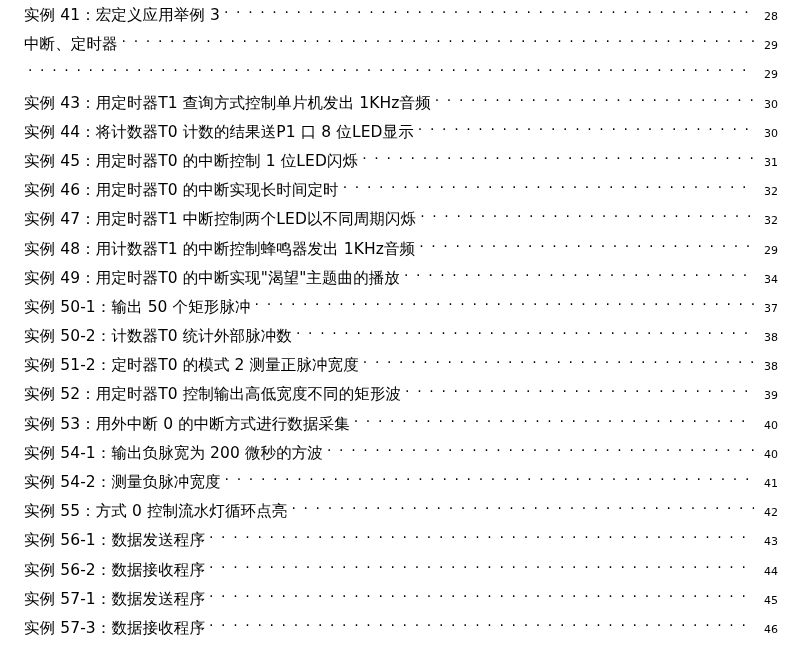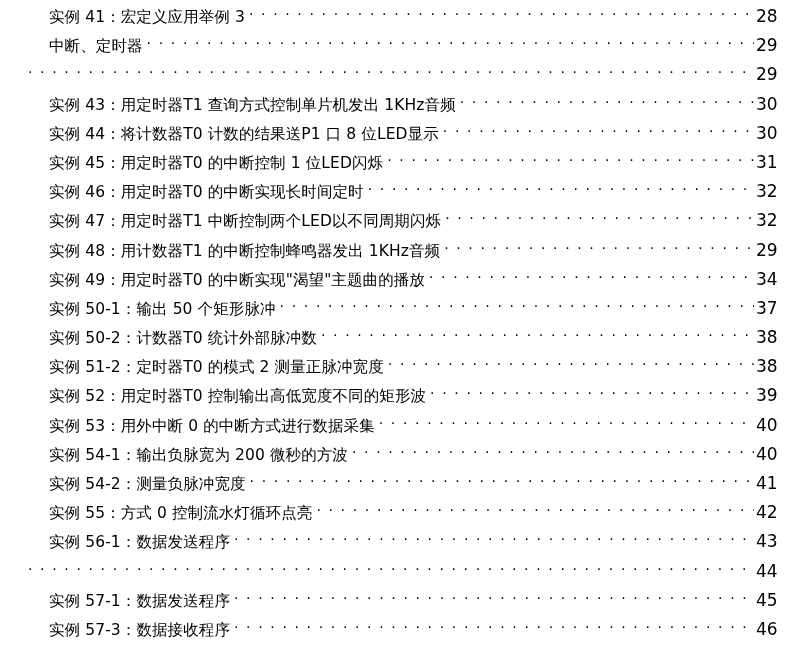--- a/index.html
+++ b/index.html
@@ -23,36 +23,36 @@
     display: flex;
     align-items: baseline;
     font-size: 15.5px;
     line-height: 1.0;
     height: 29.2px;
     white-space: nowrap;
   }
   .toc-title {
     flex: 0 0 auto;
     letter-spacing: 0.1px;
-    margin-left: 25px;
   }
   .toc-leader {
     flex: 1 1 auto;
     overflow: hidden;
     margin: 0 2px 0 4px;
     position: relative;
     top: -3px;
     font-size: 14px;
     letter-spacing: 1.6px;
     color: #000;
   }
   .toc-page {
     flex: 0 0 auto;
+    text-align: right;
     min-width: 22px;
-    font-size: 17px;
+    font-size: 11px;
   }
   
   .row-indent {
     padding-left: 0px;
   }
 </style>
 </head>
 <body>
 
 <div id="toc">
@@ -144,20 +144,21 @@
       <span class="toc-title">实例 55：方式 0 控制流水灯循环点亮</span>
       <span class="toc-leader">· · · · · · · · · · · · · · · · · · · · · · · · · · · · · · · · · · · · · · · · · · · · · · · · · · · · · · · · · · · · · · · · · · · · · · · · · · · · · · · · · · · · · · · · · </span>
       <span class="toc-page">42</span>
     </div>
     <div class="toc-row row-indent">
       <span class="toc-title">实例 56-1：数据发送程序</span>
       <span class="toc-leader">· · · · · · · · · · · · · · · · · · · · · · · · · · · · · · · · · · · · · · · · · · · · · · · · · · · · · · · · · · · · · · · · · · · · · · · · · · · · · · · · · · · · · · · · · </span>
       <span class="toc-page">43</span>
     </div>
     <div class="toc-row row-indent">
+      <span class="toc-title">实例 56-2：数据接收程序</span>
       <span class="toc-leader">· · · · · · · · · · · · · · · · · · · · · · · · · · · · · · · · · · · · · · · · · · · · · · · · · · · · · · · · · · · · · · · · · · · · · · · · · · · · · · · · · · · · · · · · · </span>
       <span class="toc-page">44</span>
     </div>
     <div class="toc-row row-indent">
       <span class="toc-title">实例 57-1：数据发送程序</span>
       <span class="toc-leader">· · · · · · · · · · · · · · · · · · · · · · · · · · · · · · · · · · · · · · · · · · · · · · · · · · · · · · · · · · · · · · · · · · · · · · · · · · · · · · · · · · · · · · · · · </span>
       <span class="toc-page">45</span>
     </div>
     <div class="toc-row row-indent">
       <span class="toc-title">实例 57-3：数据接收程序</span>

